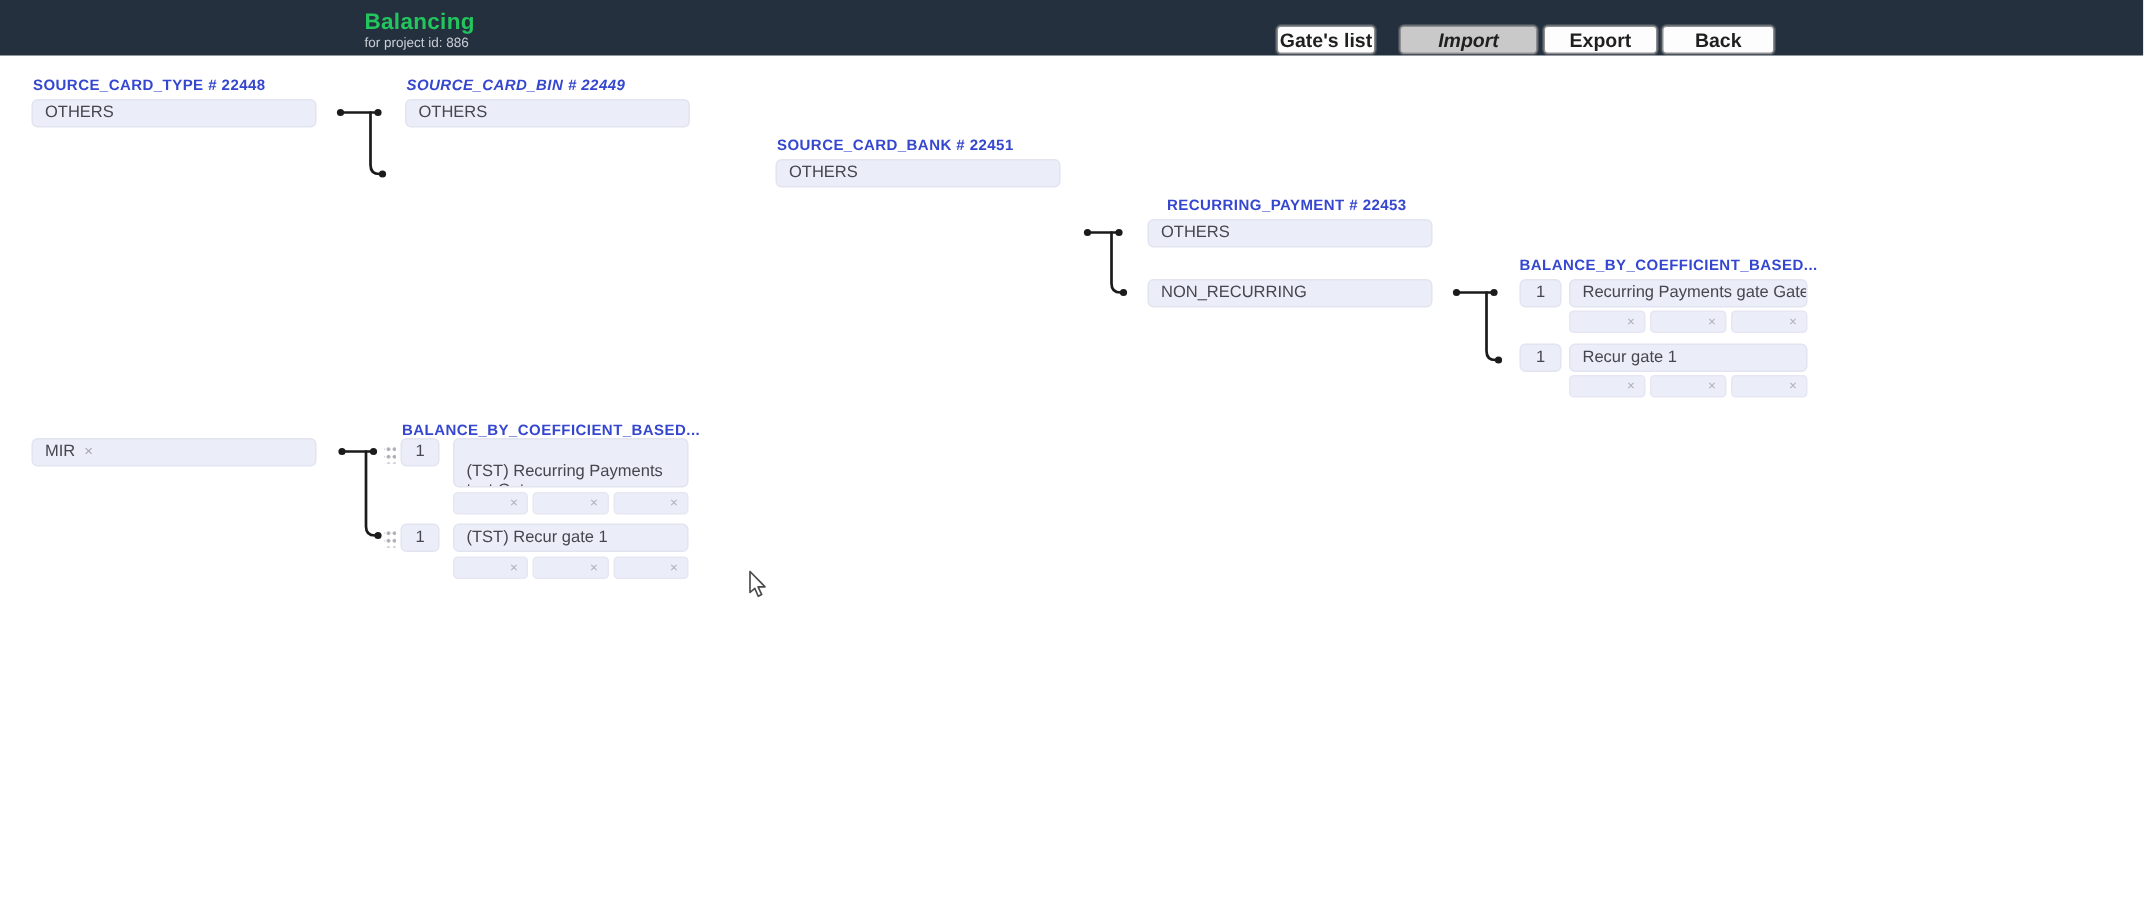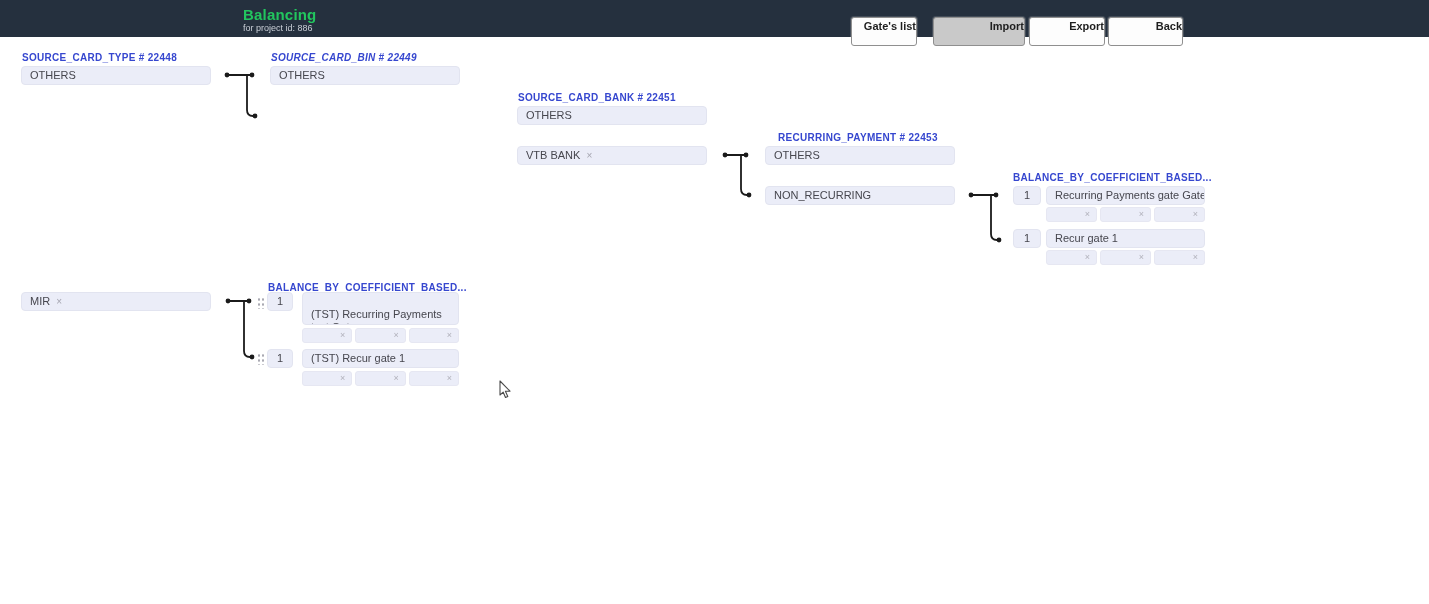--- a/index.html
+++ b/index.html
@@ -2,23 +2,23 @@
 <html><head>
 <meta charset="utf-8">
 <style>
   html,body{margin:0;padding:0;background:#fff;}
   #canvas{position:relative;width:1429px;height:604px;background:#fff;overflow:hidden;
           font-family:"Liberation Sans",sans-serif;}
   
   .topbar{position:absolute;left:0;top:0;width:1429px;height:37px;background:#25303e;}
   .title{position:absolute;left:243px;top:6px;font-size:15px;font-weight:bold;color:#22c55e;letter-spacing:.2px;}
   .subtitle{position:absolute;left:243px;top:23px;font-size:9px;color:#c9ced6;}
-  .tb-btn{position:absolute;top:17px;height:29px;box-sizing:border-box;background:#fdfdfd;
-          border:1px solid #8f8f8f;border-radius:3px;font-size:11px;font-weight:bold;color:#1f1f1f;
-          text-align:right;line-height:17px;cursor:pointer;box-shadow:0 0 0 1px rgba(255,255,255,.15);}
+  .tb-btn{position:absolute;top:17px;height:19px;box-sizing:border-box;background:#fdfdfd;
+          border:1px solid #8f8f8f;border-radius:3px;font-size:13px;font-weight:bold;color:#1f1f1f;
+          text-align:center;line-height:17px;cursor:pointer;box-shadow:0 0 0 1px rgba(255,255,255,.15);}
   .tb-btn.active{background:#c9c9c9;}
   
   .col-label{position:absolute;font-size:10px;font-weight:bold;color:#3647cf;letter-spacing:.3px;white-space:nowrap;}
   
   .chip{position:absolute;box-sizing:border-box;height:19px;background:#ebedf8;border:1px solid #e2e4f0;
         border-radius:4px;font-size:11px;color:#46464e;line-height:17px;padding:0 0 0 8px;white-space:nowrap;
         overflow:hidden;}
   .chip .x{color:#a5a5b0;font-size:10px;margin-left:6px;cursor:pointer;}
   .chip.coef{text-align:center;padding:0 2px;}
   .chip.gate{padding-right:4px;}
@@ -36,21 +36,21 @@
 </style>
 </head>
 <body>
 
 <div id="canvas">
 
   <div class="topbar">
     <div class="title">Balancing</div>
     <div class="subtitle">for project id: 886</div>
     <div class="tb-btn" style="left:851px;width:66px;">Gate's list</div>
-    <div class="tb-btn active" style="left:933px;width:92px;">Import</div>
+    <div class="tb-btn active" style="left:933px;width:92px;font-style:italic;">Import</div>
     <div class="tb-btn" style="left:1029px;width:76px;">Export</div>
     <div class="tb-btn" style="left:1108px;width:75px;">Back</div>
   </div>
 
   <svg class="overlay" width="1429" height="604">
     <g stroke="#1b1b1b" stroke-width="1.8" fill="none" stroke-linecap="round">
       <path d="M227 75 H252"></path>
         <path d="M247 75 V110 Q247 116 253 116"></path>
       <circle cx="227" cy="75" r="2.4" fill="#1b1b1b" stroke="none"></circle>
       <circle cx="252" cy="75" r="2.4" fill="#1b1b1b" stroke="none"></circle>
@@ -89,23 +89,20 @@
 
   <div class="col-label" style="left:271px;top:52px;font-style:italic;">SOURCE_CARD_BIN # 22449</div>
   <div class="chip" style="left:270px;top:66px;width:190px;">
     <span>OTHERS</span>
   </div>
 
   <div class="col-label" style="left:518px;top:92px;">SOURCE_CARD_BANK # 22451</div>
   <div class="chip" style="left:517px;top:106px;width:190px;">
     <span>OTHERS</span>
   </div>
-  <div class="chip" style="left:517px;top:146px;width:190px;">
-    <span>VTB BANK</span><span class="x">×</span>
-  </div>
 
   <div class="col-label" style="left:766px;top:132px;margin-left:12px;">RECURRING_PAYMENT # 22453</div>
   <div class="chip" style="left:765px;top:146px;width:190px;">
     <span>OTHERS</span>
   </div>
   <div class="chip" style="left:765px;top:186px;width:190px;">
     <span>NON_RECURRING</span>
   </div>
 
   <div class="col-label" style="left:1013px;top:172px;">BALANCE_BY_COEFFICIENT_BASED...</div>

